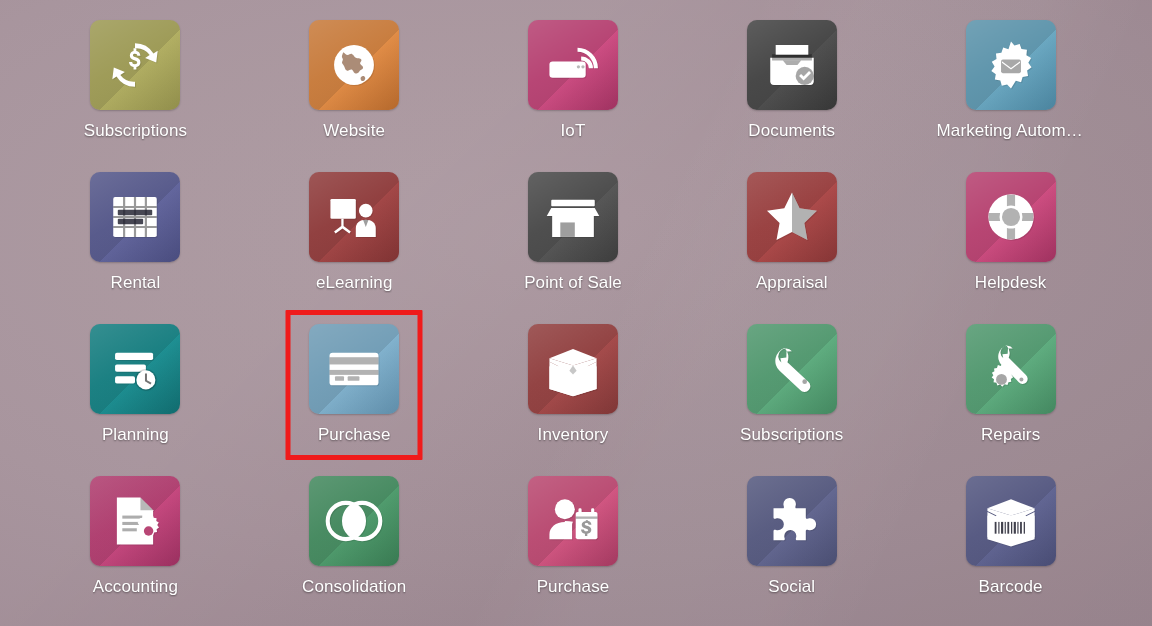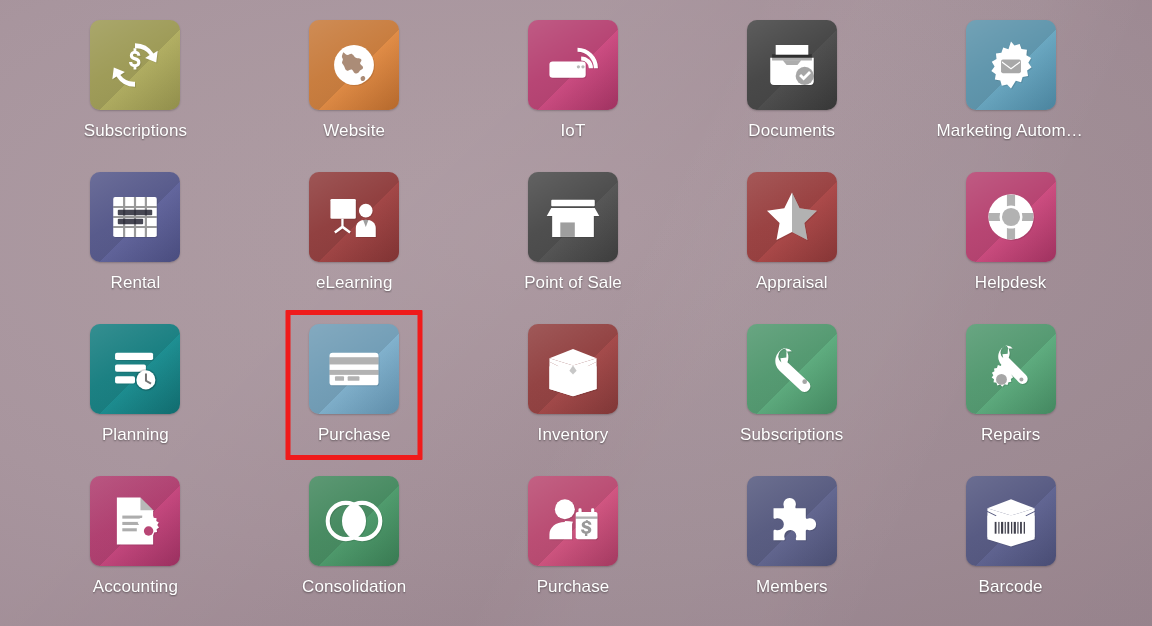--- a/index.html
+++ b/index.html
@@ -377,21 +377,21 @@
         <div class="tile-label">Purchase</div>
       </div>
       <div class="app-tile">
         <div class="tile-icon" style="background: linear-gradient(135deg, rgb(97, 101, 143) 0%, rgb(97, 101, 143) 55%, rgb(79, 83, 121) 100%);">
           <span class="shadow-diag"></span>
           <svg viewBox="0 0 64 64" xmlns="http://www.w3.org/2000/svg" fill="#ffffff">
     <path d="M27 7a7 7 0 0 1 7 7c0 1.6-.6 2.6-.6 3.6 0 .9.7 1.4 1.6 1.4h10.5v10.5c0 .9.5 1.6 1.4 1.6 1 0 2-.6 3.6-.6a7 7 0 0 1 0 14c-1.6 0-2.6-.6-3.6-.6-.9 0-1.4.7-1.4 1.6V56H35.5c-.9 0-1.6-.5-1.6-1.4 0-1 .6-2 .6-3.6a7 7 0 0 0-14 0c0 1.6.6 2.6.6 3.6 0 .9-.7 1.4-1.6 1.4H8V45.5c0-.9.5-1.6 1.4-1.6 1 0 2 .6 3.6.6a7 7 0 0 0 0-14c-1.6 0-2.6.6-3.6.6-.9 0-1.4-.7-1.4-1.6V19h10.5c.9 0 1.6-.5 1.6-1.4 0-1-.6-2-.6-3.6a7 7 0 0 1 7-7z" transform="translate(4,0) scale(0.95)"></path>
           </svg>
           <span class="sheen"></span>
         </div>
-        <div class="tile-label">Members</div>
+        <div class="tile-label">Social</div>
       </div>
       <div class="app-tile">
         <div class="tile-icon" style="background: linear-gradient(135deg, rgb(95, 99, 145) 0%, rgb(95, 99, 145) 55%, rgb(77, 81, 123) 100%);">
           <span class="shadow-diag"></span>
           <svg viewBox="0 0 64 64" xmlns="http://www.w3.org/2000/svg" fill="#ffffff">
     <path d="M32 8L6 18l26 8 26-8z"></path>
     <path d="M6 18v3l10 5-3 3-7-3v24l26 8V26z"></path>
     <path d="M58 18v3l-10 5 3 3 7-3v24l-26 8V26z"></path>
     <path d="M32 26v34L6 52V22l10 5 5-2.5z" fill="#fff"></path>
     <path d="M32 26v34l26-8V22l-10 5-5-2.5z" fill="#fff"></path>

